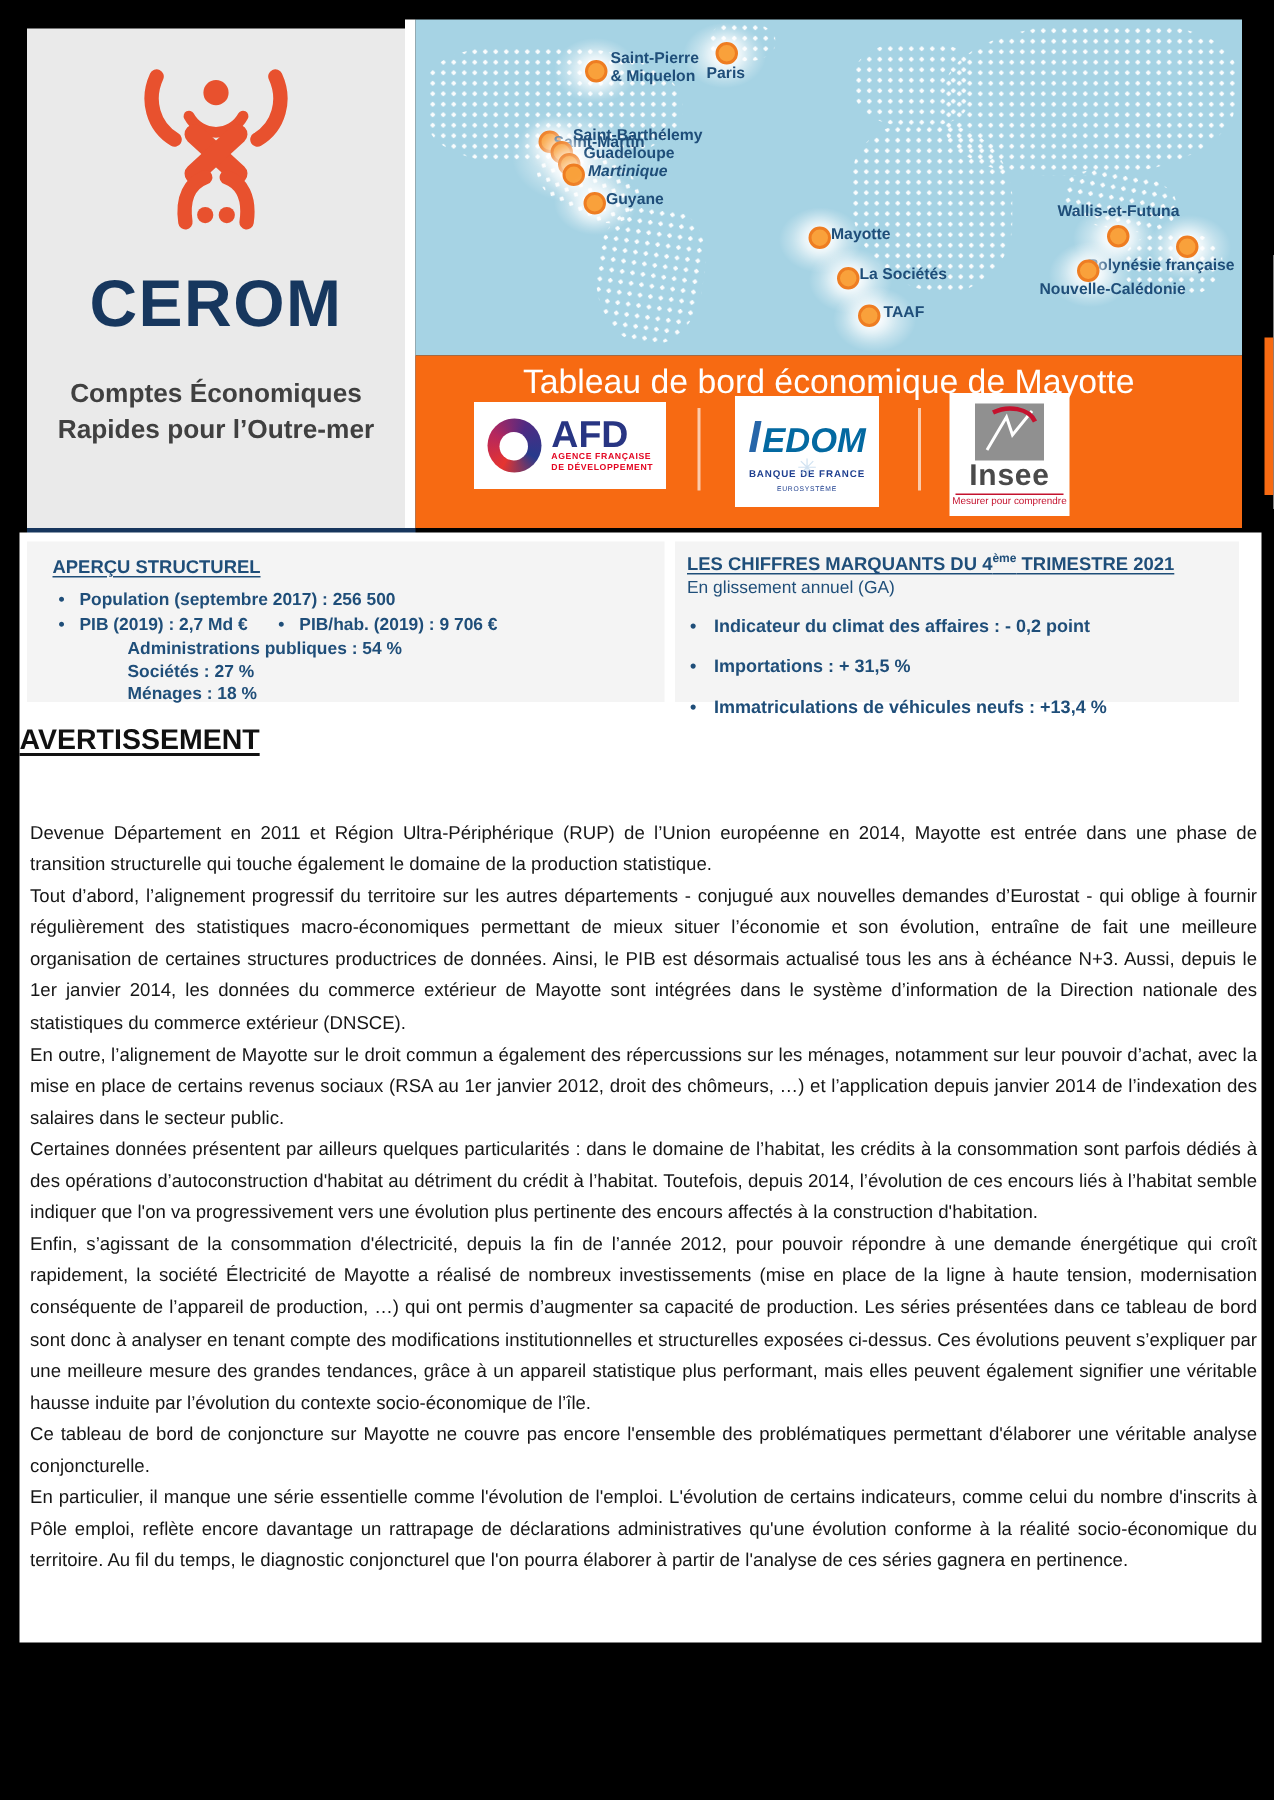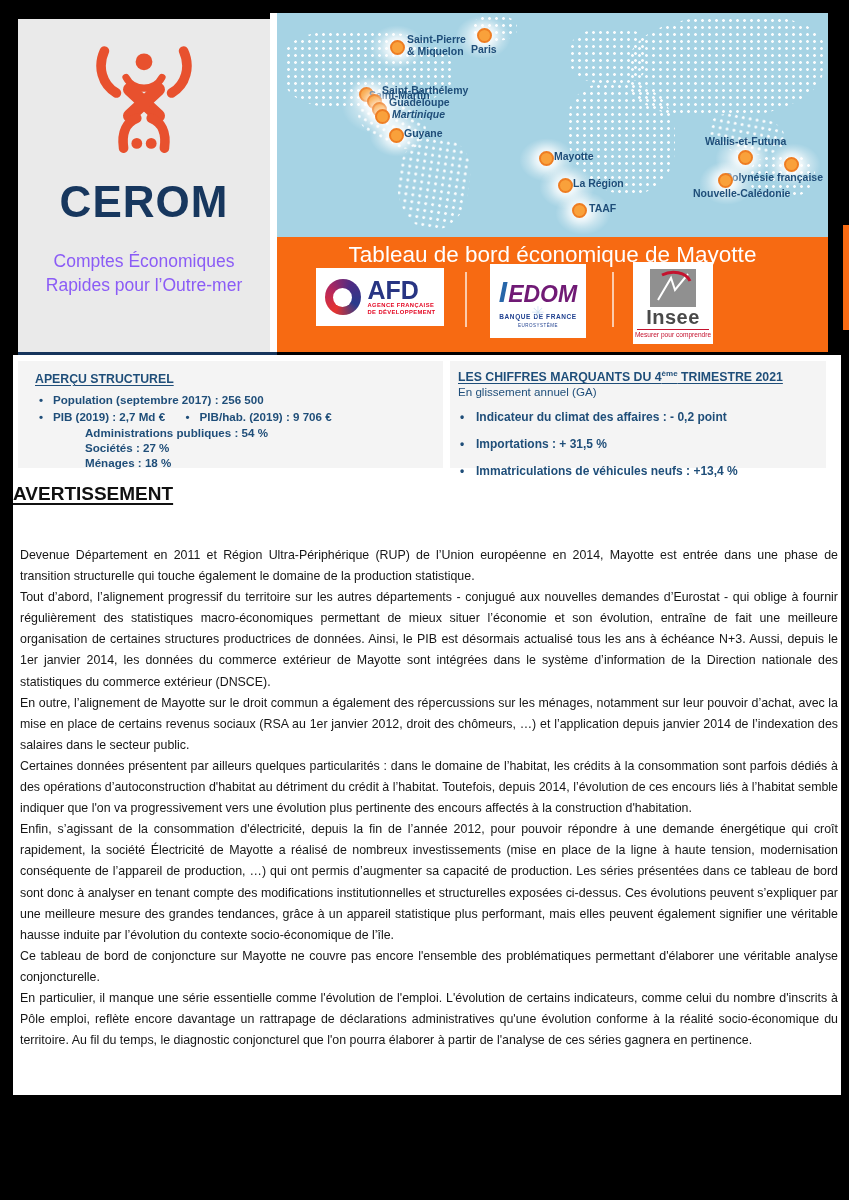--- a/index.html
+++ b/index.html
@@ -2,21 +2,21 @@
 <html><head>
 <meta charset="utf-8">
 <style>
   html,body{margin:0;padding:0;}
   body{width:849px;height:1200px;background:#000;position:relative;overflow:hidden;
        font-family:"Liberation Sans",sans-serif;}
   .abs{position:absolute;}
   
   .brand-panel{left:18px;top:19px;width:252px;height:333px;background:#eaeaea;text-align:center;}
   .brand-name{margin-top:8px;font-size:44px;font-weight:bold;color:#17375E;letter-spacing:1px;}
-  .brand-tagline{margin-top:22px;font-size:17.5px;font-weight:normal;color:#8b5cf6;line-height:24px;}
+  .brand-tagline{margin-top:22px;font-size:17.5px;font-weight:bold;color:#404040;line-height:24px;}
   .navy-rule{left:18px;top:352px;width:259px;height:5px;background:#17365D;}
   .panel-map-gap{left:270px;top:13px;width:7px;height:339px;background:#fff;}
   
   .map{left:277px;top:13px;width:551px;height:224px;background:#A6D3E4;overflow:hidden;}
   .cont{position:absolute;background-image:radial-gradient(circle,#fff 1.3px,rgba(255,255,255,0) 1.5px);
         background-size:7px 7px;opacity:.95;}
   .glow{position:absolute;width:56px;height:44px;border-radius:50%;
         background:radial-gradient(ellipse at center,rgba(255,255,255,.95) 0%,rgba(255,255,255,0) 70%);}
   .marker{position:absolute;width:11px;height:11px;border-radius:50%;background:#F9A13B;
           border:2px solid #EE7D22;box-shadow:0 0 9px 4px rgba(255,255,255,.7);}
@@ -27,21 +27,21 @@
   .logo-box{position:absolute;background:#fff;display:flex;align-items:center;justify-content:center;}
   .logo-sep{position:absolute;width:2px;background:rgba(255,255,255,.65);}
   .afd-ring{width:36px;height:36px;border-radius:50%;flex:0 0 auto;margin-right:7px;
             background:conic-gradient(from 210deg,#E63430,#B5275D,#4F2B83,#273A8C,#E63430);
             display:flex;align-items:center;justify-content:center;}
   .afd-hole{width:19px;height:19px;border-radius:50%;background:#fff;}
   .afd-name{font-size:25px;font-weight:bold;color:#283583;line-height:24px;}
   .afd-sub{font-size:5.8px;font-weight:bold;color:#E30521;letter-spacing:.4px;line-height:7px;}
   .iedom-col{display:flex;flex-direction:column;align-items:center;position:relative;}
   .iedom-i{font-size:30px;font-style:italic;color:#2766A9;font-weight:bold;margin-right:1px;}
-  .iedom-rest{font-size:23px;font-style:italic;font-weight:bold;color:#701a75;}
+  .iedom-rest{font-size:23px;font-style:italic;font-weight:bold;color:#0369a1;}
   .iedom-bank{font-size:6.5px;font-weight:bold;color:#1E3F8F;letter-spacing:.6px;margin-top:4px;}
   .iedom-sys{font-size:4.5px;color:#1E3F8F;letter-spacing:.5px;margin-top:3px;}
   .iedom-snow{position:absolute;bottom:6px;font-size:16px;color:#BFD7EC;opacity:.7;}
   .insee-col{display:flex;flex-direction:column;align-items:center;}
   .insee-sq{width:46px;height:38px;background:#909090;}
   .insee-name{font-size:20px;font-weight:bold;color:#4a4a4a;line-height:21px;letter-spacing:.5px;}
   .insee-rule{width:72px;height:1px;background:#C4122E;margin:1px 0 1px 0;}
   .insee-tag{font-size:6.6px;color:#C4122E;}
   .sliver{left:843px;top:225px;width:6px;height:105px;background:#F76A12;}
   
@@ -126,21 +126,21 @@
   <span class="map-label" style="left:105px;top:71px;">Saint-Barthélemy</span>
   <span class="marker" style="left:95px;top:89px;"></span>
   <span class="map-label" style="left:112px;top:83px;">Guadeloupe</span>
   <span class="marker" style="left:98px;top:96px;"></span>
   <span class="map-label" style="left:115px;top:95px;font-style:italic;">Martinique</span>
   <span class="marker" style="left:112px;top:115px;"></span>
   <span class="map-label" style="left:127px;top:114px;">Guyane</span>
   <span class="marker" style="left:262px;top:138px;"></span>
   <span class="map-label" style="left:277px;top:137px;">Mayotte</span>
   <span class="marker" style="left:281px;top:165px;"></span>
-  <span class="map-label" style="left:296px;top:164px;">La Région</span>
+  <span class="map-label" style="left:296px;top:164px;">La Sociétés</span>
   <span class="marker" style="left:295px;top:190px;"></span>
   <span class="map-label" style="left:312px;top:189px;">TAAF</span>
   <span class="marker" style="left:461px;top:137px;"></span>
   <span class="map-label" style="left:428px;top:122px;">Wallis-et-Futuna</span>
   <span class="marker" style="left:507px;top:144px;"></span>
   <span class="map-label" style="left:448px;top:158px;">Polynésie française</span>
   <span class="marker" style="left:441px;top:160px;"></span>
   <span class="map-label" style="left:416px;top:174px;">Nouvelle-Calédonie</span>
 </div>
 

